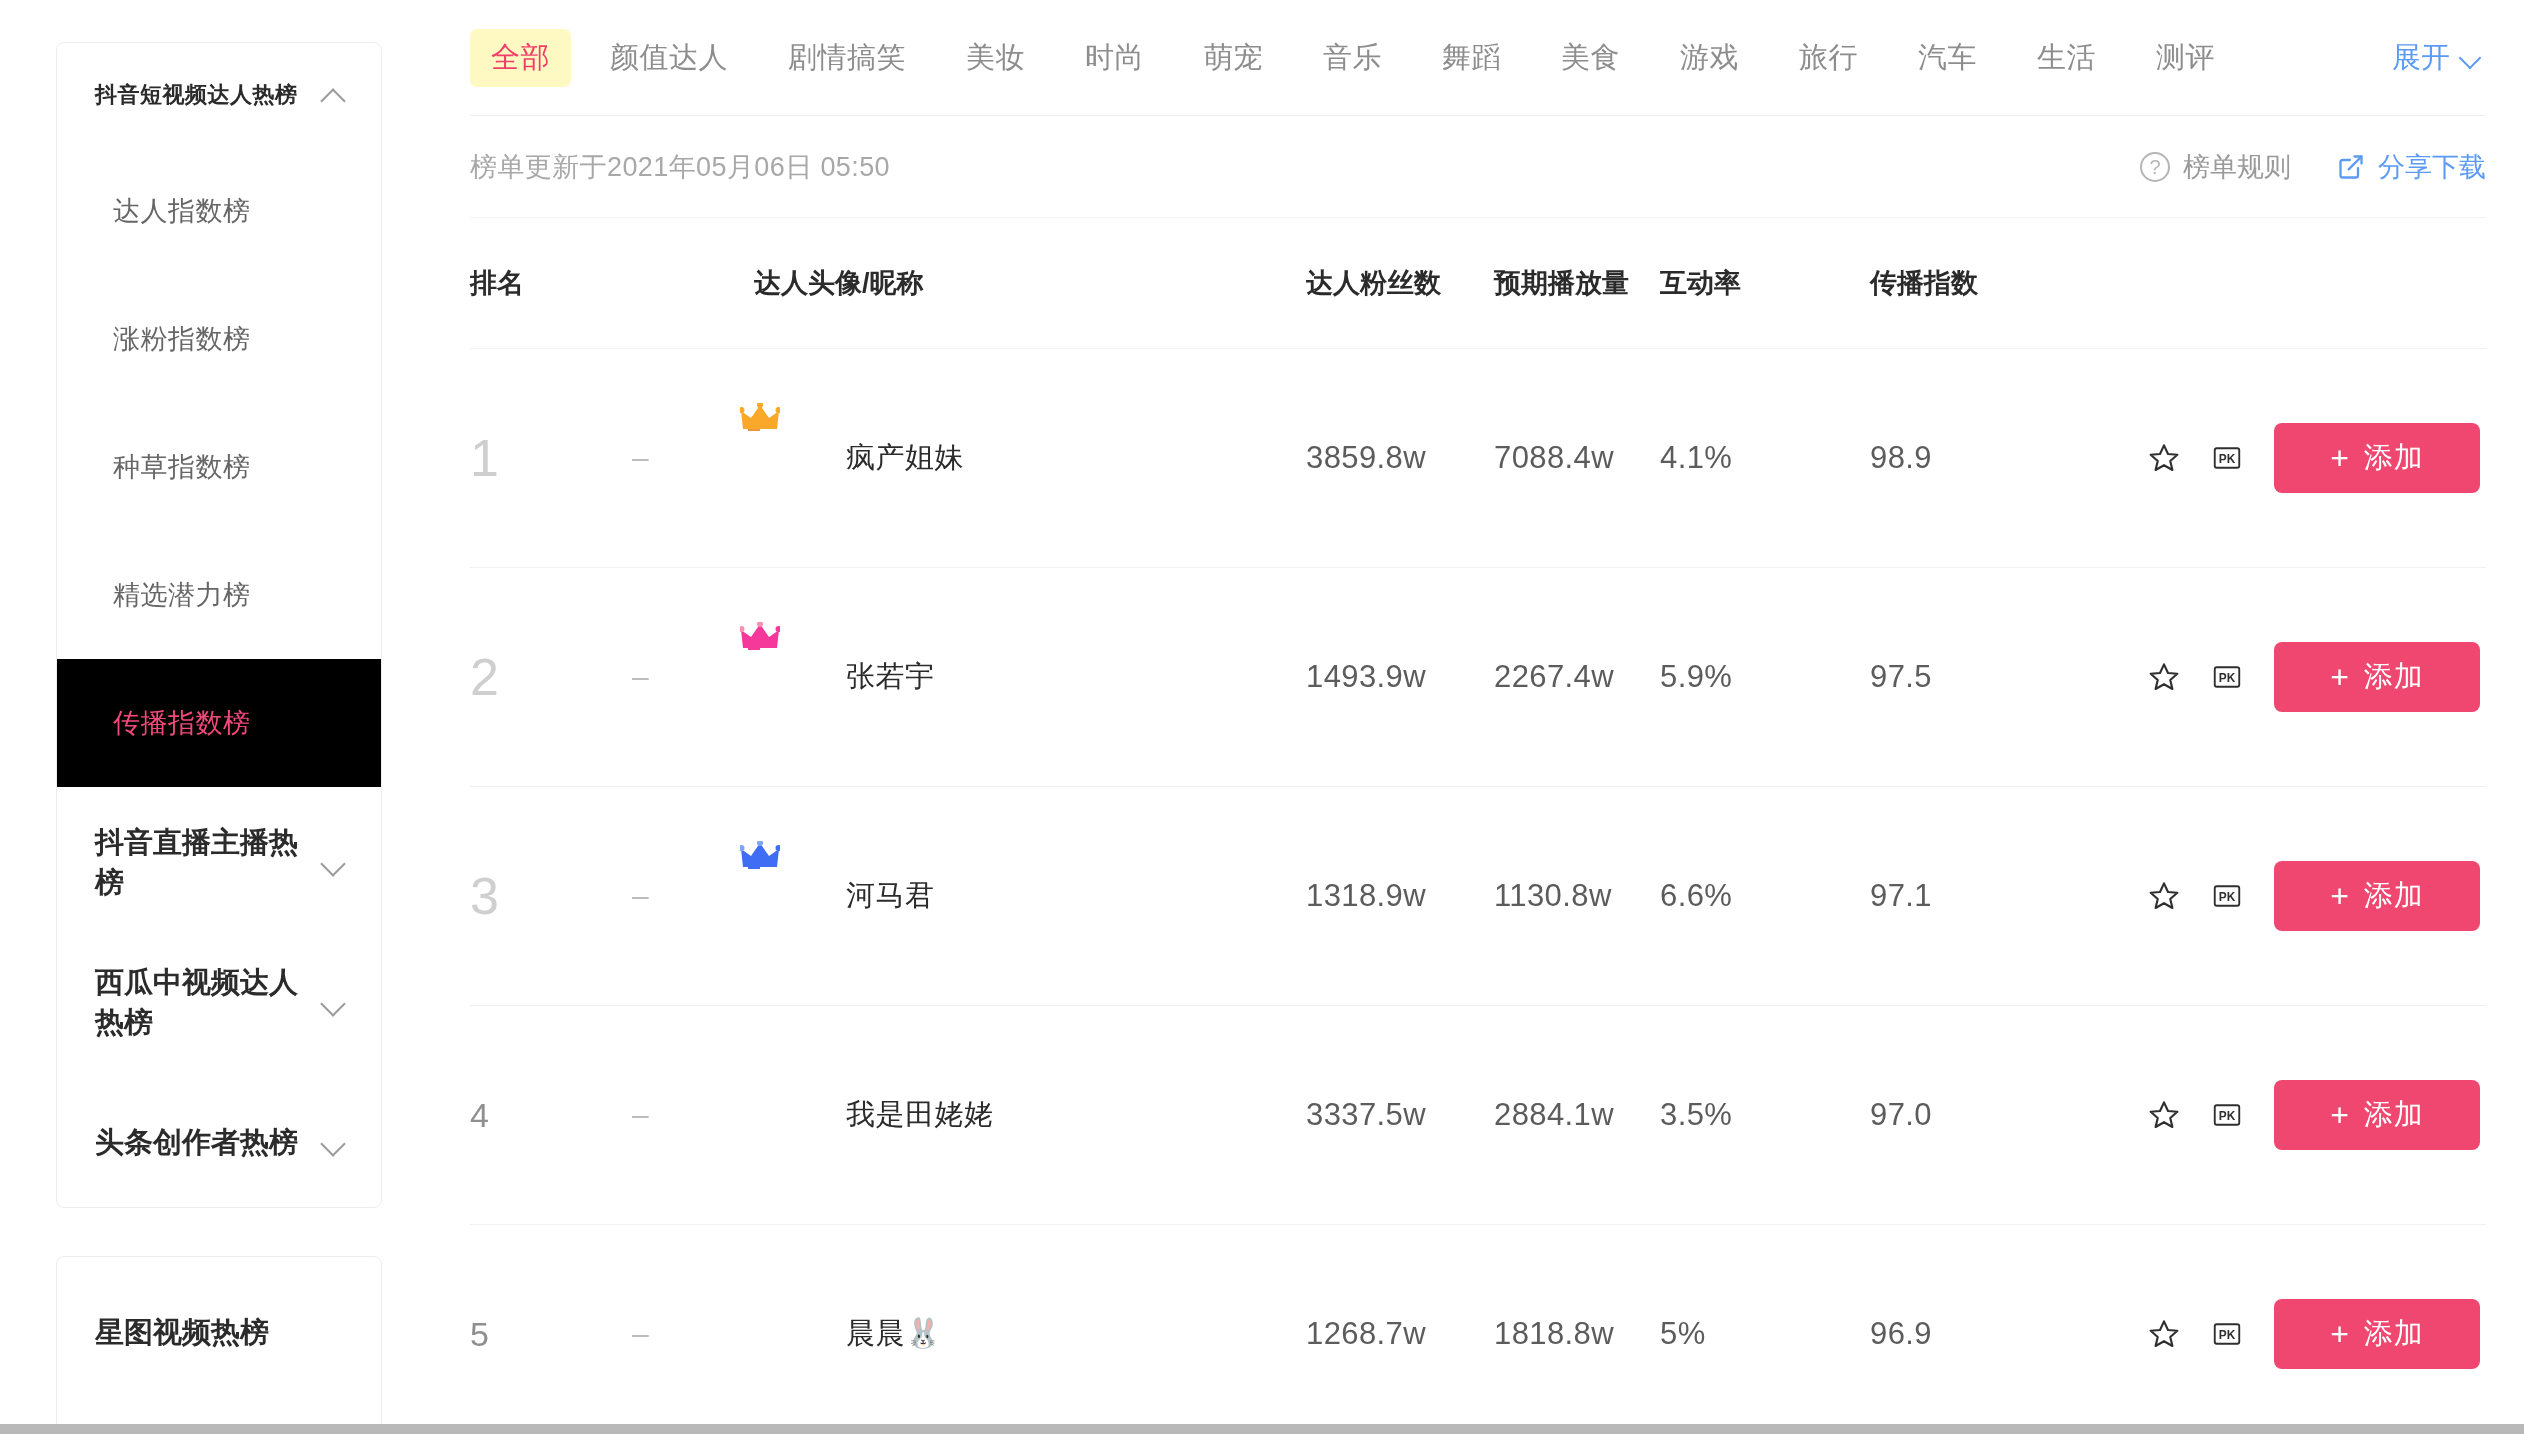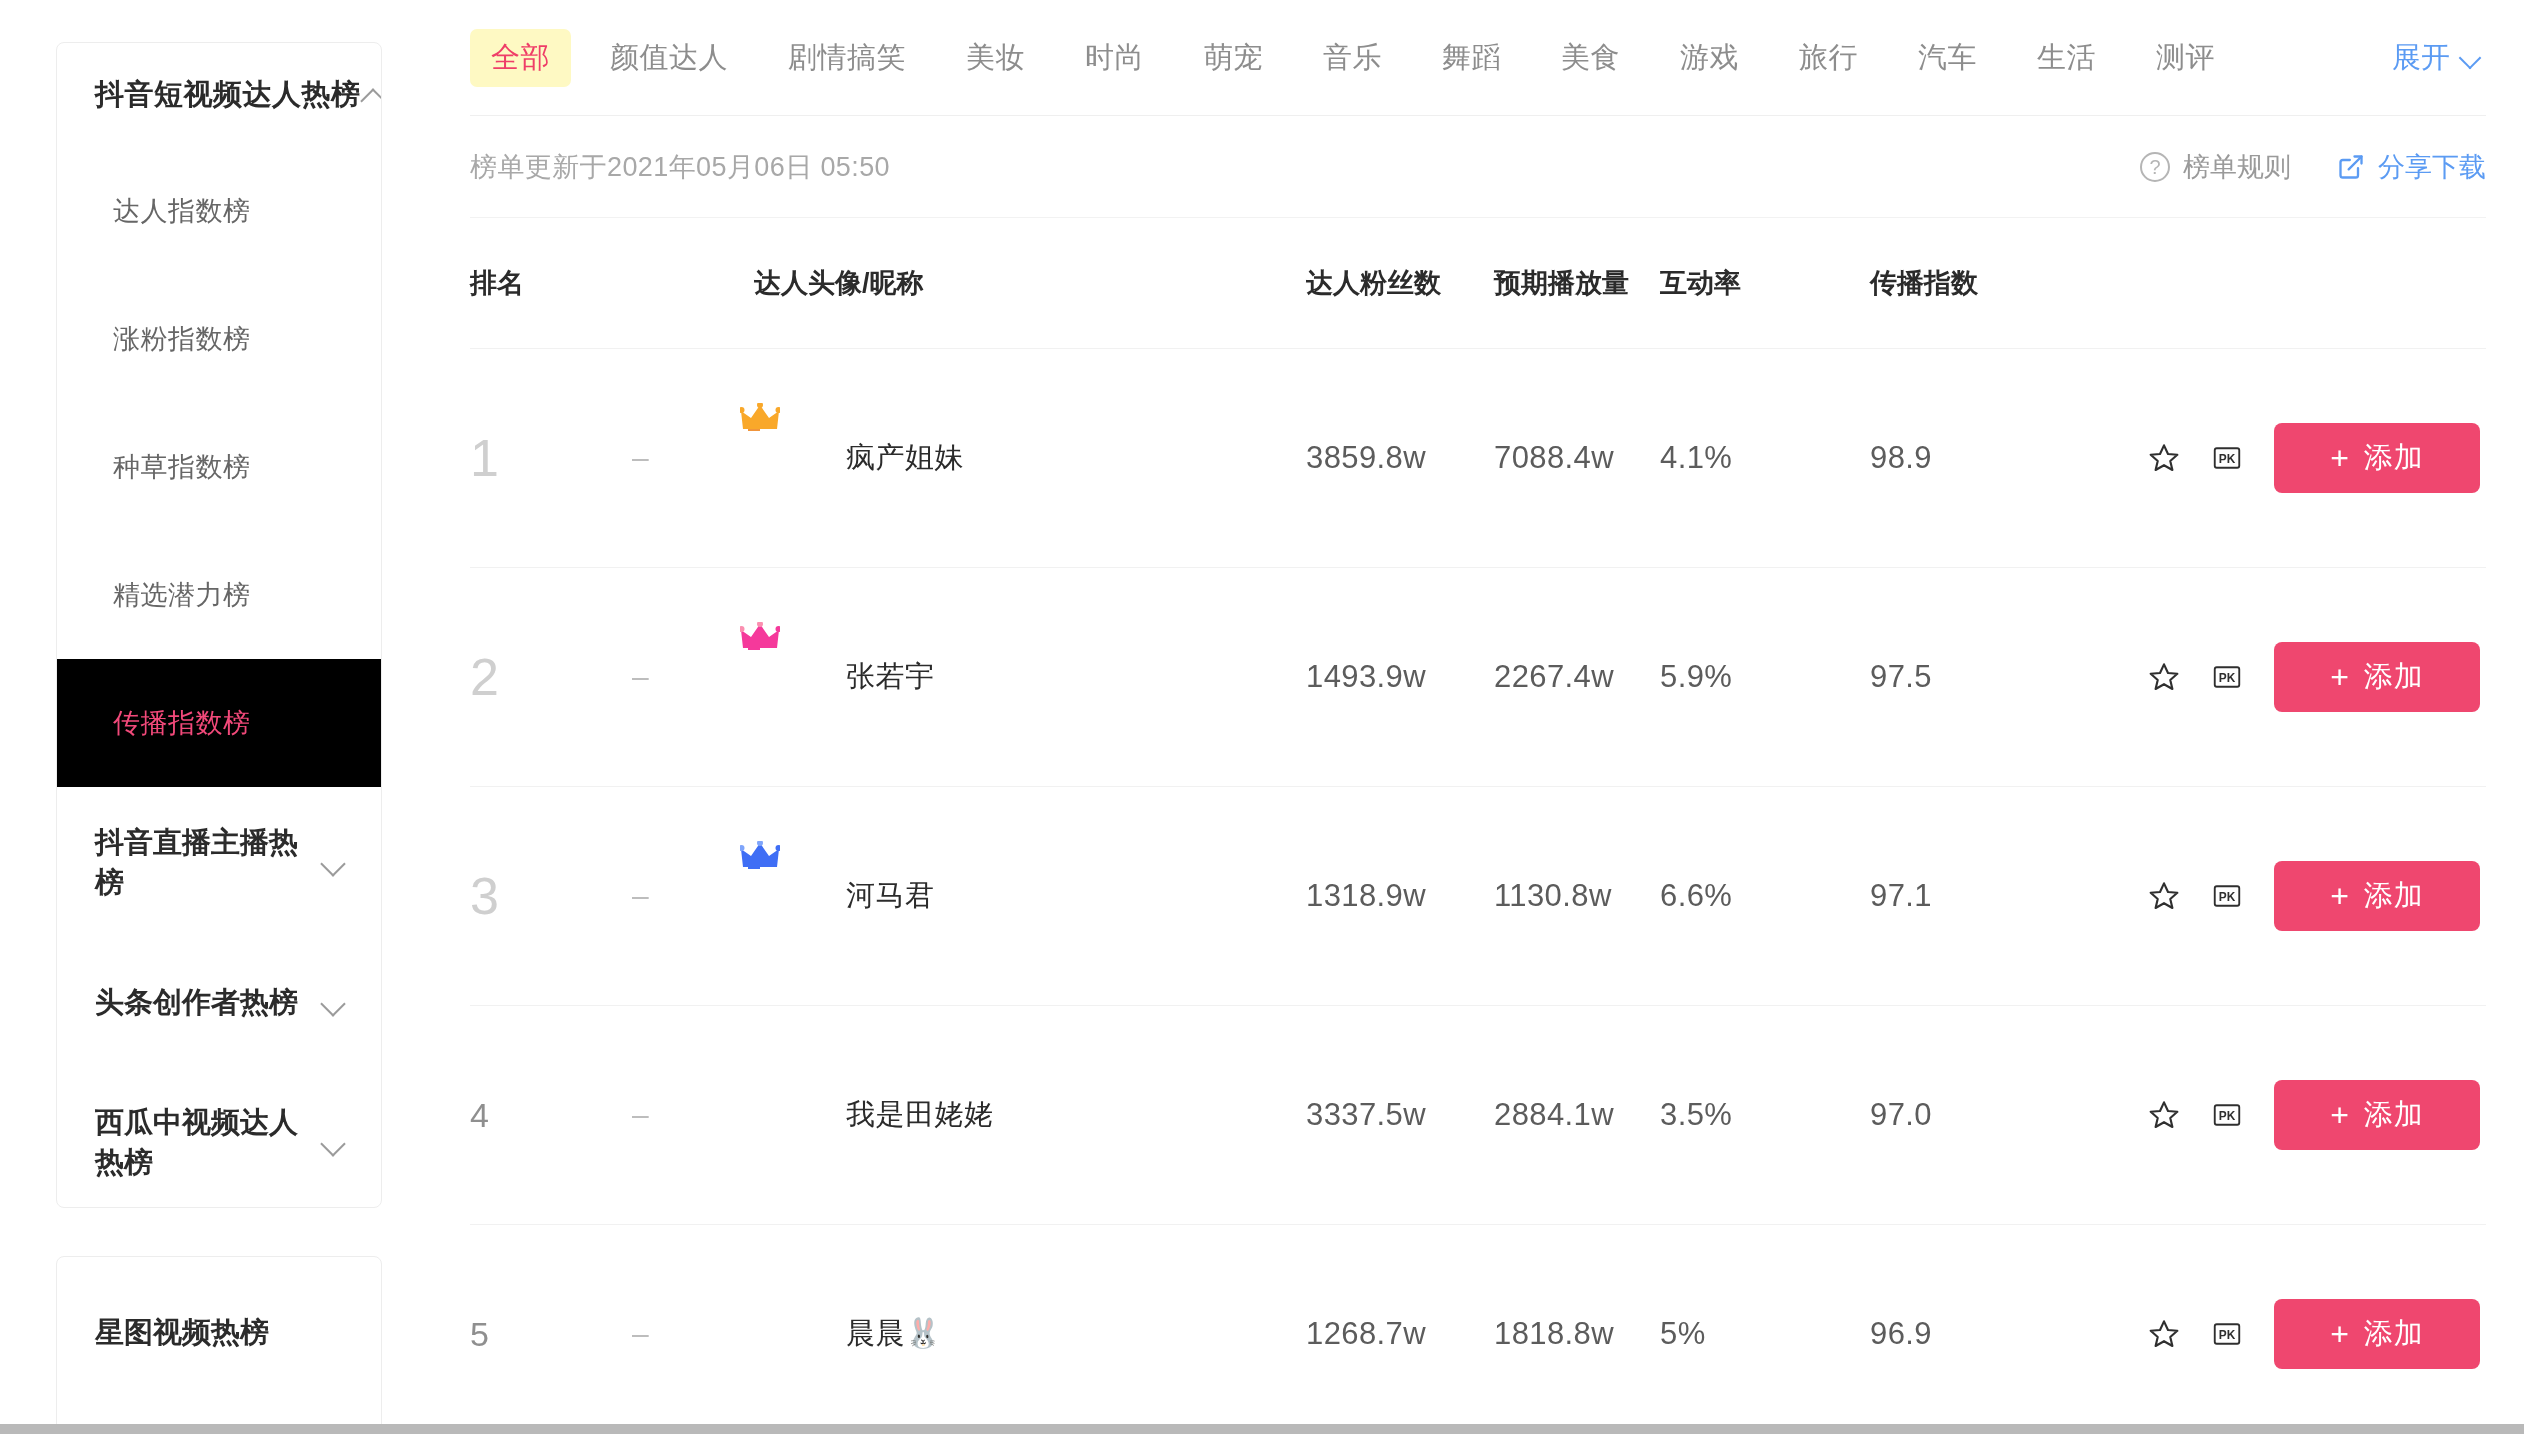--- a/index.html
+++ b/index.html
@@ -48,21 +48,21 @@
 
   .group-head {
     display: flex;
     align-items: center;
     justify-content: space-between;
     height: 104px;
     padding: 0 34px 0 38px;
     cursor: pointer;
   }
   .group-head .glabel {
-    font-size: 29px;
+    font-size: 22px;
     font-weight: bold;
     color: #2b2b2b;
     letter-spacing: .5px;
     white-space: nowrap;
   }
 
   .chev {
     width: 26px; height: 26px;
     position: relative;
     flex: 0 0 26px;
@@ -364,25 +364,25 @@
       </div>
       <div class="sub-item active">
         <span>传播指数榜</span>
       </div>
 
       <div class="plain-item">
         <span>抖音直播主播热榜</span>
         <span class="chev"></span>
       </div>
       <div class="plain-item">
+        <span>西瓜中视频达人热榜</span>
+        <span class="chev"></span>
+      </div>
+      <div class="plain-item">
         <span>头条创作者热榜</span>
-        <span class="chev"></span>
-      </div>
-      <div class="plain-item">
-        <span>西瓜中视频达人热榜</span>
         <span class="chev"></span>
       </div>
     </div>
 
     <div class="side-card">
       <div class="plain-item">
         <span>星图视频热榜</span>
         <span class="chev blank"></span>
       </div>
       <div class="plain-item">

